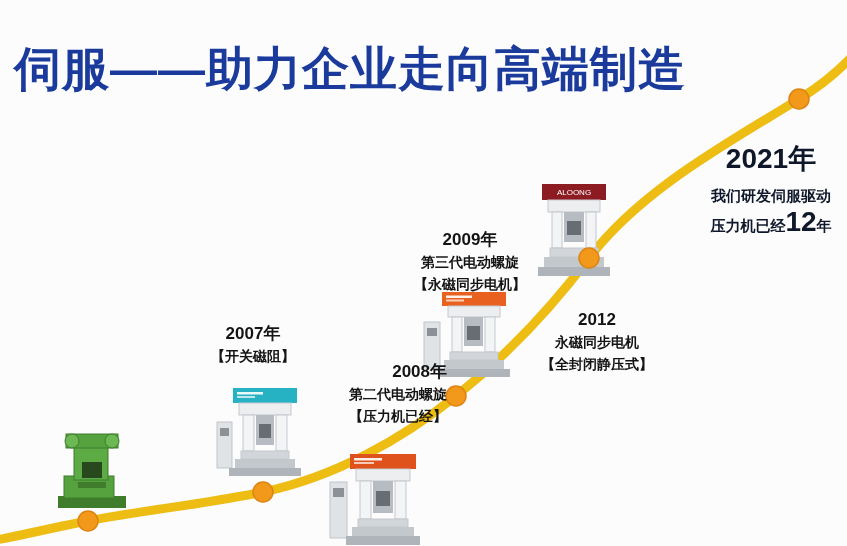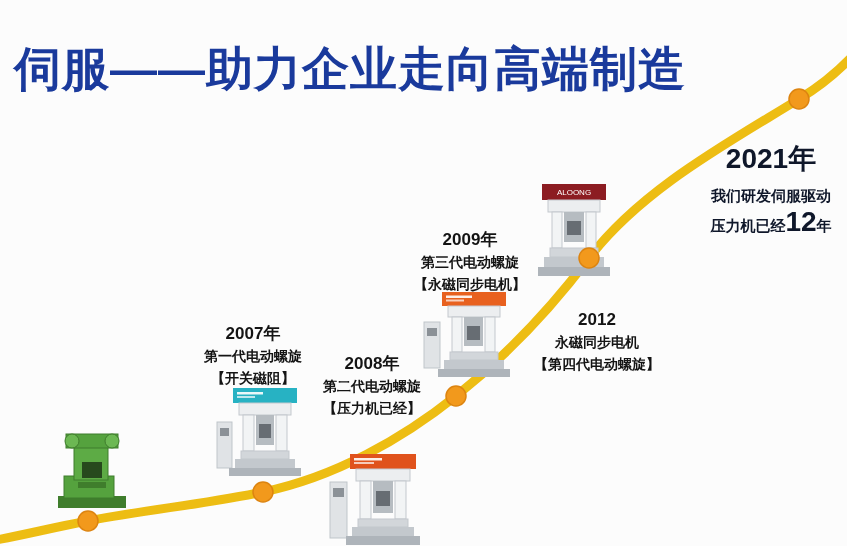--- a/index.html
+++ b/index.html
@@ -134,40 +134,39 @@
     <circle cx="88" cy="521" r="10" fill="#f2991c" stroke="#dd8410" stroke-width="1.5"></circle>
     <circle cx="263" cy="492" r="10" fill="#f2991c" stroke="#dd8410" stroke-width="1.5"></circle>
     <circle cx="456" cy="396" r="10" fill="#f2991c" stroke="#dd8410" stroke-width="1.5"></circle>
     <circle cx="589" cy="258" r="10" fill="#f2991c" stroke="#dd8410" stroke-width="1.5"></circle>
     <circle cx="799" cy="99" r="10" fill="#f2991c" stroke="#dd8410" stroke-width="1.5"></circle>
   </svg>
 
 
   <div class="ms" style="left:178px;top:322px;">
     <div class="ms-year">2007年</div>
-    <div class="ms-line">第一代电动螺旋</div>
     <div class="ms-line">【开关磁阻】</div>
   </div>
 
-  <div class="ms" style="left:297px;top:352px;">
+  <div class="ms" style="left:297px;top:360px;text-align:right;">
     <div class="ms-year">2008年</div>
     <div class="ms-line">第二代电动螺旋</div>
     <div class="ms-line">【压力机已经】</div>
   </div>
 
   <div class="ms" style="left:395px;top:228px;">
     <div class="ms-year">2009年</div>
     <div class="ms-line">第三代电动螺旋</div>
     <div class="ms-line">【永磁同步电机】</div>
   </div>
 
   <div class="ms" style="left:522px;top:308px;">
     <div class="ms-year">2012</div>
     <div class="ms-line">永磁同步电机</div>
-    <div class="ms-line">【第四代电动螺旋】</div>
+    <div class="ms-line">【全封闭静压式】</div>
   </div>
 
   <div class="callout">
     <div class="c-year">2021年</div>
     <div class="c-line">我们研发伺服驱动</div>
     <div class="c-line"><span>压力机已经</span><span class="big">12</span><span>年</span></div>
   </div>
 
 </div>
 

